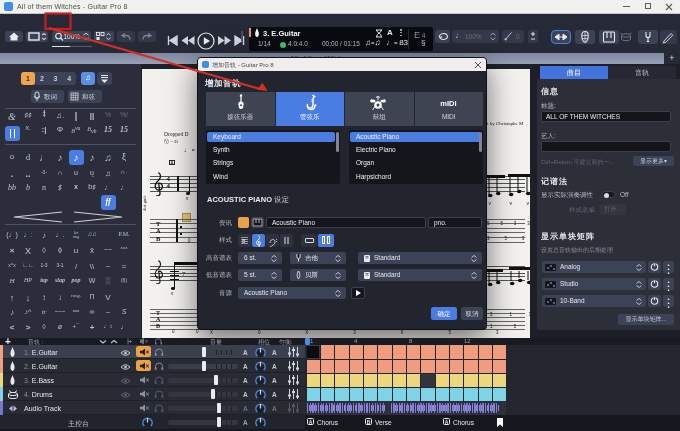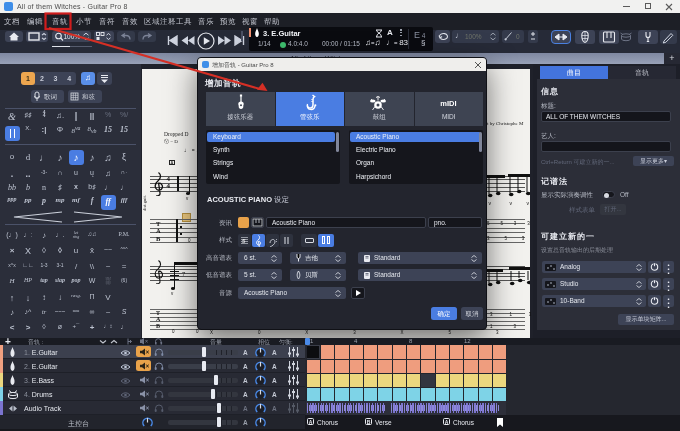--- a/index.html
+++ b/index.html
@@ -9,34 +9,20 @@
 <div class="abs" style="left:0;top:0;width:680px;height:431px;background:#262a37">
 
 <div class="abs" style="left:0;top:0;width:680px;height:13.5px;background:#f1f1f0;border-bottom:1px solid #c8c8c8">
  <div class="abs" style="left:4px;top:2px;width:9px;height:9px;border-radius:2px;background:#3f8ee8"></div>
  <div class="abs" style="left:17px;top:2.5px;font-size:7px;color:#4c4c4c;letter-spacing:.2px">All of them Witches - Guitar Pro 8</div>
  <div class="abs" style="left:623px;top:6px;width:7px;height:1.2px;background:#5a5a5a"></div>
  <div class="abs" style="left:645px;top:3px;width:6px;height:6px;border:1.2px solid #5a5a5a"></div>
  <svg class="abs" style="left:665px;top:3px" width="8" height="8">
         <path d="M1 1 L7 7 M7 1 L1 7" stroke="#5a5a5a" stroke-width="1.1"></path>
       </svg>
-</div>
-<div class="abs" style="left:0;top:13px;width:680px;height:17px;background:#1d1f26">
-<div class="abs" style="left:4px;top:4px;font-size:7.5px;color:#c2c5ce;letter-spacing:.5px">文档</div>
-<div class="abs" style="left:27px;top:4px;font-size:7.5px;color:#c2c5ce;letter-spacing:.5px">编辑</div>
-<div class="abs" style="left:52px;top:4px;font-size:7.5px;color:#c2c5ce;letter-spacing:.5px">音轨</div>
-<div class="abs" style="left:76px;top:4px;font-size:7.5px;color:#c2c5ce;letter-spacing:.5px">小节</div>
-<div class="abs" style="left:99px;top:4px;font-size:7.5px;color:#c2c5ce;letter-spacing:.5px">音符</div>
-<div class="abs" style="left:122px;top:4px;font-size:7.5px;color:#c2c5ce;letter-spacing:.5px">音效</div>
-<div class="abs" style="left:144px;top:4px;font-size:7.5px;color:#c2c5ce;letter-spacing:.5px">区域注释</div>
-<div class="abs" style="left:176px;top:4px;font-size:7.5px;color:#c2c5ce;letter-spacing:.5px">工具</div>
-<div class="abs" style="left:198px;top:4px;font-size:7.5px;color:#c2c5ce;letter-spacing:.5px">音乐</div>
-<div class="abs" style="left:220px;top:4px;font-size:7.5px;color:#c2c5ce;letter-spacing:.5px">预览</div>
-<div class="abs" style="left:242px;top:4px;font-size:7.5px;color:#c2c5ce;letter-spacing:.5px">视窗</div>
-<div class="abs" style="left:264px;top:4px;font-size:7.5px;color:#c2c5ce;letter-spacing:.5px">帮助</div>
 </div>
 <div class="abs" style="left:0;top:30px;width:680px;height:24px;background:#262a37"></div>
 <div class="abs" style="left:4.5px;top:31px;width:18px;height:11px;background:#3d4356;border-radius:3px">
 <svg width="18" height="11">
         <path d="M9 1.5 L14 6 L12.5 6 L12.5 9.5 L5.5 9.5 L5.5 6 L4 6 Z" fill="#e8eaf0"></path>
       </svg>
     </div>
 <div class="abs" style="left:26px;top:31px;width:21.5px;height:11px;background:#3d4356;border-radius:3px">
 <svg width="22" height="11">
         <rect x="3" y="2" width="10" height="7" fill="none" stroke="#e8eaf0" stroke-width="1.4"></rect>
@@ -329,29 +315,20 @@
 <div class="abs" style="left:0;top:119px;width:141px;height:13px">
 <div class="abs" style="left:4px;width:16px;text-align:center;font-size:8px;color:#bdc3d0;font-family:'Liberation Serif',serif;font-style:italic">bb</div>
 <div class="abs" style="left:20px;width:16px;text-align:center;font-size:8px;color:#bdc3d0;font-family:'Liberation Serif',serif;font-style:italic">b</div>
 <div class="abs" style="left:36px;width:16px;text-align:center;font-size:8px;color:#bdc3d0;font-family:'Liberation Serif',serif">n</div>
 <div class="abs" style="left:52px;width:16px;text-align:center;font-size:8px;color:#bdc3d0;">♯</div>
 <div class="abs" style="left:68px;width:16px;text-align:center;font-size:7px;color:#bdc3d0;font-weight:bold">x</div>
 <div class="abs" style="left:84px;width:16px;text-align:center;font-size:7px;color:#bdc3d0;">b♯</div>
 <div class="abs" style="left:100px;width:16px;text-align:center;font-size:8px;color:#bdc3d0;">♩</div>
 <div class="abs" style="left:116px;width:16px;text-align:center;font-size:8px;color:#bdc3d0;font-style:italic">♩</div>
 </div>
-<div class="abs" style="left:0;top:132px;width:141px;height:13px">
-<div class="abs" style="left:4px;width:16px;text-align:center;font-size:6px;color:#bdc3d0;font-family:'Liberation Serif',serif;font-style:italic;font-weight:bold">ppp</div>
-<div class="abs" style="left:20px;width:16px;text-align:center;font-size:7px;color:#bdc3d0;font-family:'Liberation Serif',serif;font-style:italic;font-weight:bold">pp</div>
-<div class="abs" style="left:36px;width:16px;text-align:center;font-size:8px;color:#bdc3d0;font-family:'Liberation Serif',serif;font-style:italic;font-weight:bold">p</div>
-<div class="abs" style="left:52px;width:16px;text-align:center;font-size:7px;color:#bdc3d0;font-family:'Liberation Serif',serif;font-style:italic;font-weight:bold">mp</div>
-<div class="abs" style="left:68px;width:16px;text-align:center;font-size:7px;color:#bdc3d0;font-family:'Liberation Serif',serif;font-style:italic;font-weight:bold">mf</div>
-<div class="abs" style="left:84px;width:16px;text-align:center;font-size:8px;color:#bdc3d0;font-family:'Liberation Serif',serif;font-style:italic;font-weight:bold">f</div>
-<div class="abs" style="left:116px;width:16px;text-align:center;font-size:7px;color:#bdc3d0;font-family:'Liberation Serif',serif;font-style:italic;font-weight:bold">fff</div>
-</div>
 <div class="abs" style="left:0;top:167px;width:141px;height:13px">
 <div class="abs" style="left:4px;width:16px;text-align:center;font-size:7px;color:#bdc3d0;">(♩)</div>
 <div class="abs" style="left:20px;width:16px;text-align:center;font-size:7px;color:#bdc3d0;">♩ː</div>
 <div class="abs" style="left:36px;width:16px;text-align:center;font-size:8px;color:#bdc3d0;">♪</div>
 <div class="abs" style="left:52px;width:16px;text-align:center;font-size:7px;color:#bdc3d0;">♩.</div>
 <div class="abs" style="left:68px;width:16px;text-align:center;font-size:4px;color:#bdc3d0;font-family:'Liberation Serif',serif;font-size:4px;line-height:4px"><i>let<br>ring</i></div>
 <div class="abs" style="left:84px;width:16px;text-align:center;font-size:6px;color:#bdc3d0;font-family:'Liberation Serif',serif;font-style:italic">♫♫</div>
 <div class="abs" style="left:116px;width:16px;text-align:center;font-size:6px;color:#bdc3d0;font-family:'Liberation Serif',serif">P.M.</div>
 </div>
 <div class="abs" style="left:0;top:182px;width:141px;height:13px">
@@ -436,21 +413,21 @@
 <div class="abs" style="left:8px;top:94px;font-size:6px;color:#62687a">Ctrl+Return 可建立新的一...</div>
 <div class="abs" style="left:100px;top:92px;width:41px;height:10px;background:#3d4356;border-radius:2px;color:#c8ccd8;font-size:6px;text-align:center;line-height:10px">显示更多▾</div>
 <div class="abs" style="left:8px;top:112px;font-size:8px;font-weight:bold;color:#e8eaf0;letter-spacing:1px">记谱法</div>
 <div class="abs" style="left:8px;top:127px;font-size:6.5px;color:#b6bac4">显示实际演奏调性</div>
 <div class="abs" style="left:69px;top:127px;width:13px;height:7px;background:#15161c;border:1px solid #3c404d;border-radius:4px">
         <div class="abs" style="left:1px;top:0.5px;width:5px;height:5px;border-radius:3px;background:#d8dbe2"></div>
       </div>
 <div class="abs" style="left:87px;top:127px;font-size:6.5px;color:#b6bac4">Off</div>
 <div class="abs" style="left:36px;top:142px;font-size:6.5px;color:#62687a">样式表单</div>
 <div class="abs" style="left:67px;top:139.5px;width:26px;height:11px;background:#33363f;border-radius:2px;color:#62687a;font-size:6px;text-align:center;line-height:11px">打开...</div>
-<div class="abs" style="left:8px;top:167px;font-size:8px;font-weight:bold;color:#e8eaf0;letter-spacing:1px">可建立新的一</div>
+<div class="abs" style="left:8px;top:167px;font-size:8px;font-weight:bold;color:#e8eaf0;letter-spacing:1px">显示单块矩阵</div>
 <div class="abs" style="left:8px;top:182px;font-size:6px;color:#8b8f9a">设置总音轨输出的后期处理</div>
 <div class="abs" style="left:9px;top:197px;width:104px;height:12px;background:#3d4356;border-radius:2px">
     <div class="abs" style="left:3px;top:2.5px;width:11px;height:7px;background:#15161c;border-radius:1px">
           <svg width="11" height="7">
             <path d="M2 4 h2 M5 2 h2 M8 5 h2" stroke="#aab0bd" stroke-width="1"></path>
           </svg>
         </div>
     <span class="abs" style="left:18px;top:2px;font-size:6.5px;color:#e5e8ee">Analog</span>
     <svg class="abs" style="left:93px;top:2px" width="8" height="9">
           <path d="M1.5 3.5 l2.5-2 2.5 2 M1.5 5.5 l2.5 2 2.5-2" stroke="#c2c5ce" stroke-width="1" fill="none"></path>

